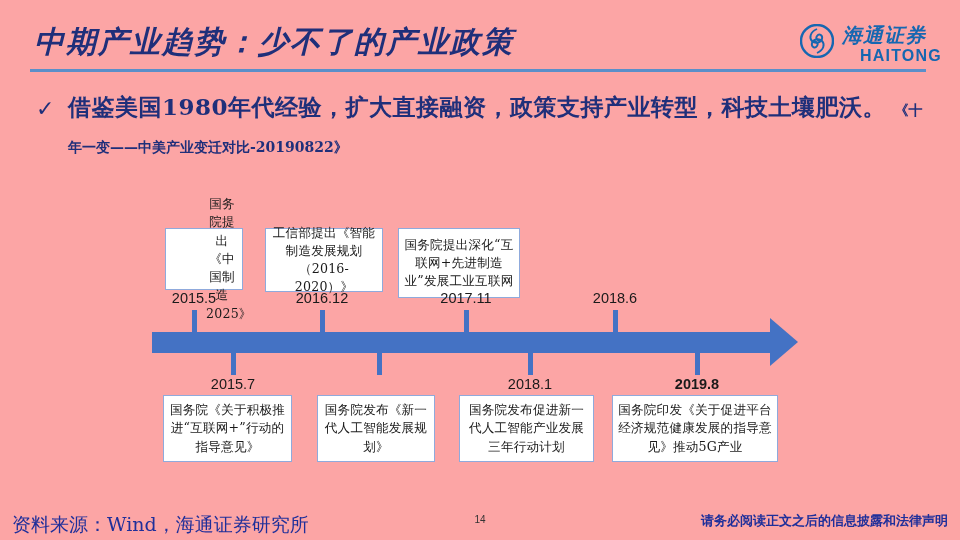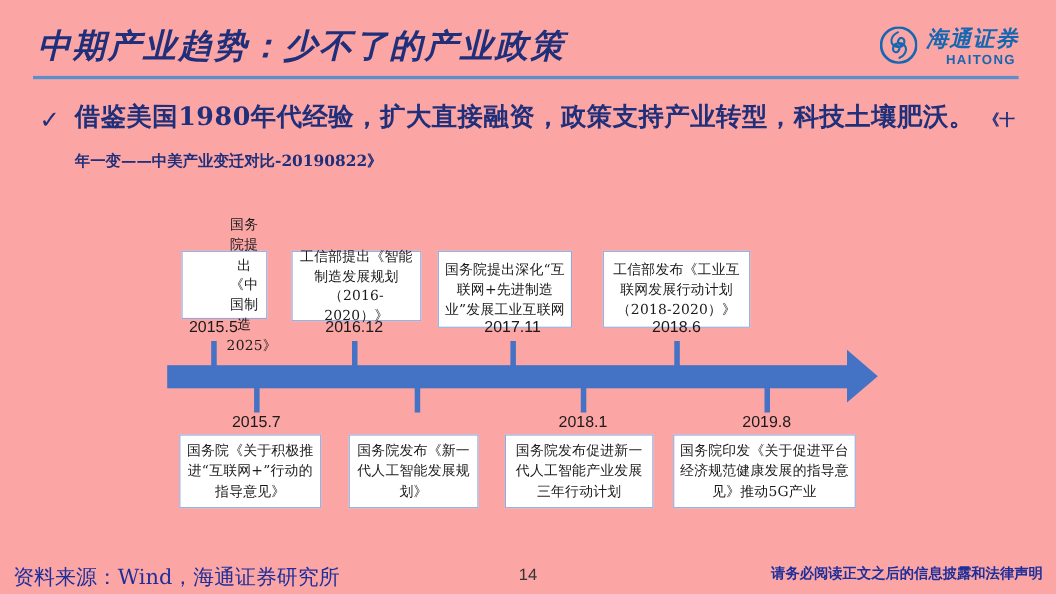--- a/index.html
+++ b/index.html
@@ -64,21 +64,21 @@
     font-style: italic;
     font-weight: bold;
     color: #1667b1;
     letter-spacing: 1px;
     white-space: nowrap;
   }
   #logo-en {
     position: absolute;
     left: 44px;
     top: 25px;
-    font-size: 12px;
+    font-size: 16px;
     font-weight: bold;
     color: #1667b1;
     letter-spacing: 1.2px;
     padding-left: 16px;
   }
 
   
   #bullet-block {
     position: absolute;
     left: 30px;
@@ -183,21 +183,21 @@
     font-size: 19px;
     font-weight: normal;
     color: #1f2f9a;
     white-space: nowrap;
   }
   #footer-page {
     position: absolute;
     left: 480px;
     top: 514px;
     transform: translateX(-50%);
-    font-size: 15px;
+    font-size: 10px;
     color: #333333;
   }
   #footer-note {
     position: absolute;
     right: 12px;
     top: 512px;
     font-family: "DejaVu Serif", "Liberation Serif", serif;
     font-size: 13px;
     font-weight: bold;
     color: #1f2f9a;
@@ -236,41 +236,38 @@
 
     <div class="tl-box" style="left:165px; top:18px; width:78px; height:62px;padding-left:40px;">
       <span class="inner">国务院提出《中国制造2025》</span>
     </div>
     <div class="tl-box" style="left:265px; top:18px; width:118px; height:64px;">
       <span class="inner">工信部提出《智能制造发展规划（2016-2020）》</span>
     </div>
     <div class="tl-box" style="left:398px; top:18px; width:122px; height:70px;">
       <span class="inner">国务院提出深化“互联网+先进制造业”发展工业互联网</span>
     </div>
-    <div class="tl-box" style="left:548px; top:18px; width:134px; height:70px;">
-      <span class="inner">工信部发布《工业互联网发展行动计划（2018-2020）》</span>
-    </div>
 
     <div class="tl-date up" style="left:194px;">2015.5</div>
     <div class="tick up" style="left:192px;"></div>
     <div class="tl-date up" style="left:322px;">2016.12</div>
     <div class="tick up" style="left:320px;"></div>
     <div class="tl-date up" style="left:466px;">2017.11</div>
     <div class="tick up" style="left:464px;"></div>
     <div class="tl-date up" style="left:615px;">2018.6</div>
     <div class="tick up" style="left:613px;"></div>
 
     <div class="tick down" style="left:231px;"></div>
     <div class="tl-date down" style="left:233px;">2015.7</div>
     <div class="tick down" style="left:377px;"></div>
     <div class="tl-date down" style="left:379px;margin-top:44px;">2017.7</div>
     <div class="tick down" style="left:528px;"></div>
     <div class="tl-date down" style="left:530px;">2018.1</div>
     <div class="tick down" style="left:695px;"></div>
-    <div class="tl-date down" style="left:697px;">2019.8</div>
+    <div class="tl-date down" style="left:697px;font-weight:bold;">2019.8</div>
 
     <div class="tl-box" style="left:317px; top:185px; width:118px; height:67px;">
       <span class="inner">国务院发布《新一代人工智能发展规划》</span>
     </div>
     <div class="tl-box" style="left:163px; top:185px; width:129px; height:67px;">
       <span class="inner">国务院《关于积极推进“互联网+”行动的指导意见》</span>
     </div>
     <div class="tl-box" style="left:459px; top:185px; width:135px; height:67px;">
       <span class="inner">国务院发布促进新一代人工智能产业发展三年行动计划</span>
     </div>

